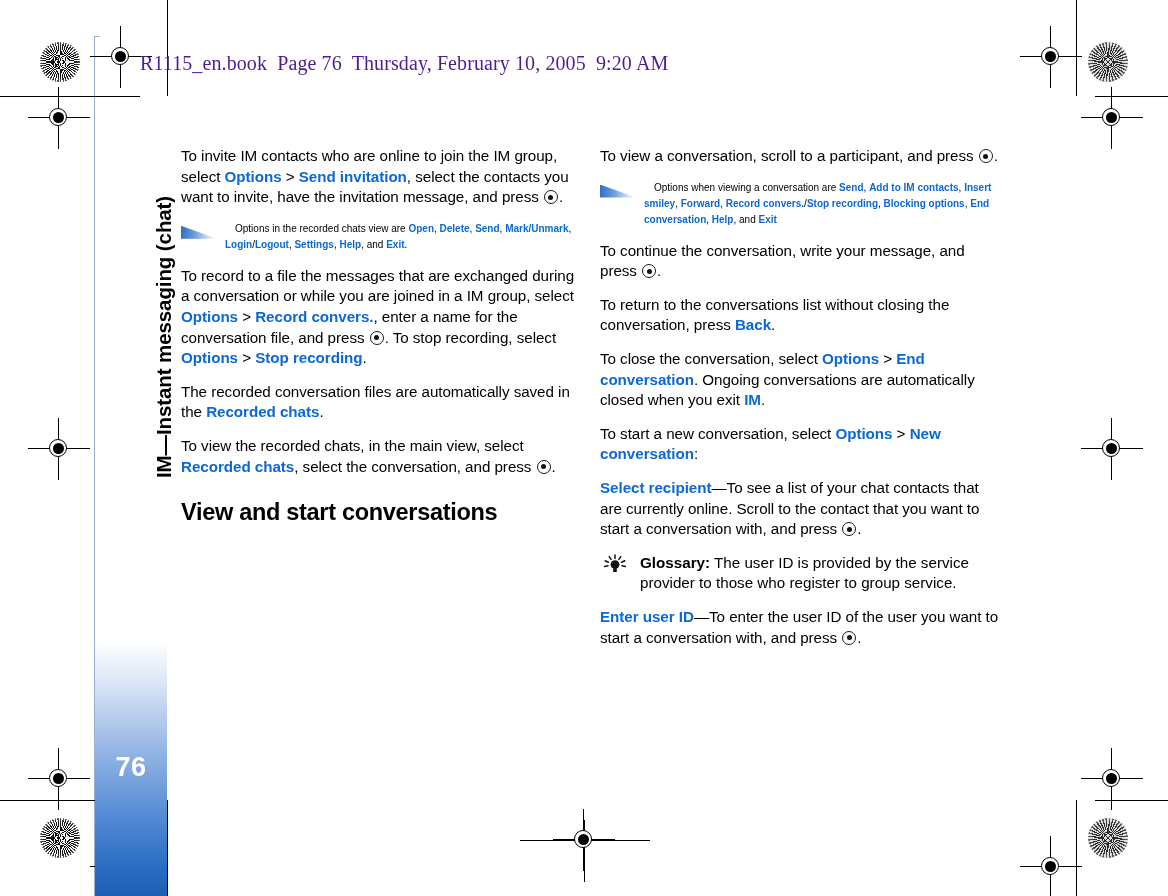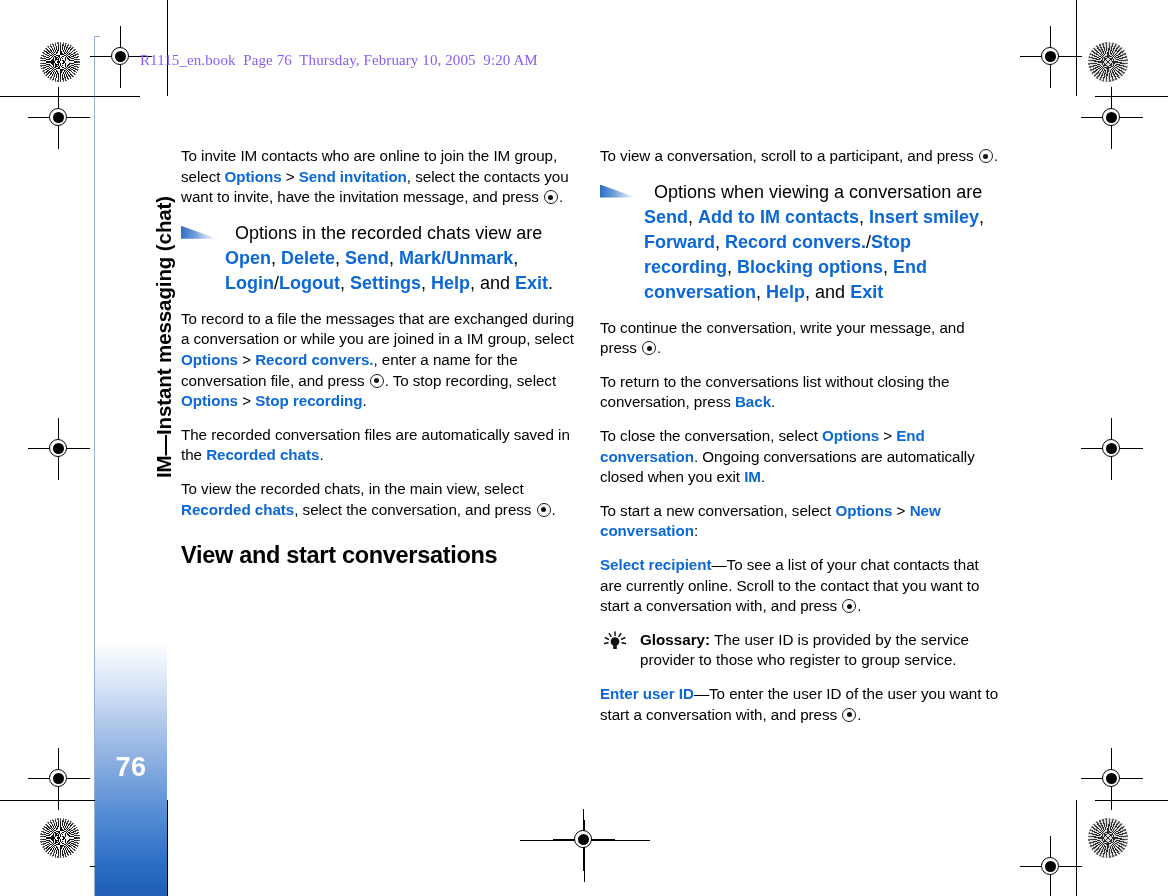--- a/index.html
+++ b/index.html
@@ -66,23 +66,23 @@
 
   .bluetrim { position: absolute; background: #9aafd4; }
   .bluetrim.v { width: 1px; }
   .bluetrim.h { height: 1px; }
 
   
   .runhead {
     position: absolute;
     left: 140px; top: 52px;
     font-family: "Liberation Serif", serif;
-    font-size: 15px;
+    font-size: 20px;
     letter-spacing: .1px;
-    color: #8b5cf6;
+    color: #4c1d95;
     white-space: pre;
   }
 
   
   .pagetab {
     position: absolute;
     left: 95px; top: 640px;
     width: 72px; height: 256px;
     background: linear-gradient(to bottom,
         #ffffff 0%,
@@ -146,22 +146,22 @@
     margin-bottom: 10px;
   }
 
   b.kw { color: #0b68d4; font-weight: bold; }
 
   
   .note {
     position: relative;
     margin: 0 0 13px 0;
     padding-left: 44px;
-    font-size: 18px;
-    line-height: 25px;
+    font-size: 10px;
+    line-height: 16px;
   }
   .note .arrow {
     position: absolute;
     left: 0; top: 5px;
     width: 36px; height: 13px;
   }
   .note .arrow i {
     display: block;
     width: 36px; height: 13px;
     background: linear-gradient(to right, #2f6fc4 0%, #6d9ddb 38%, #bcd2ee 68%, #ffffff 100%);

